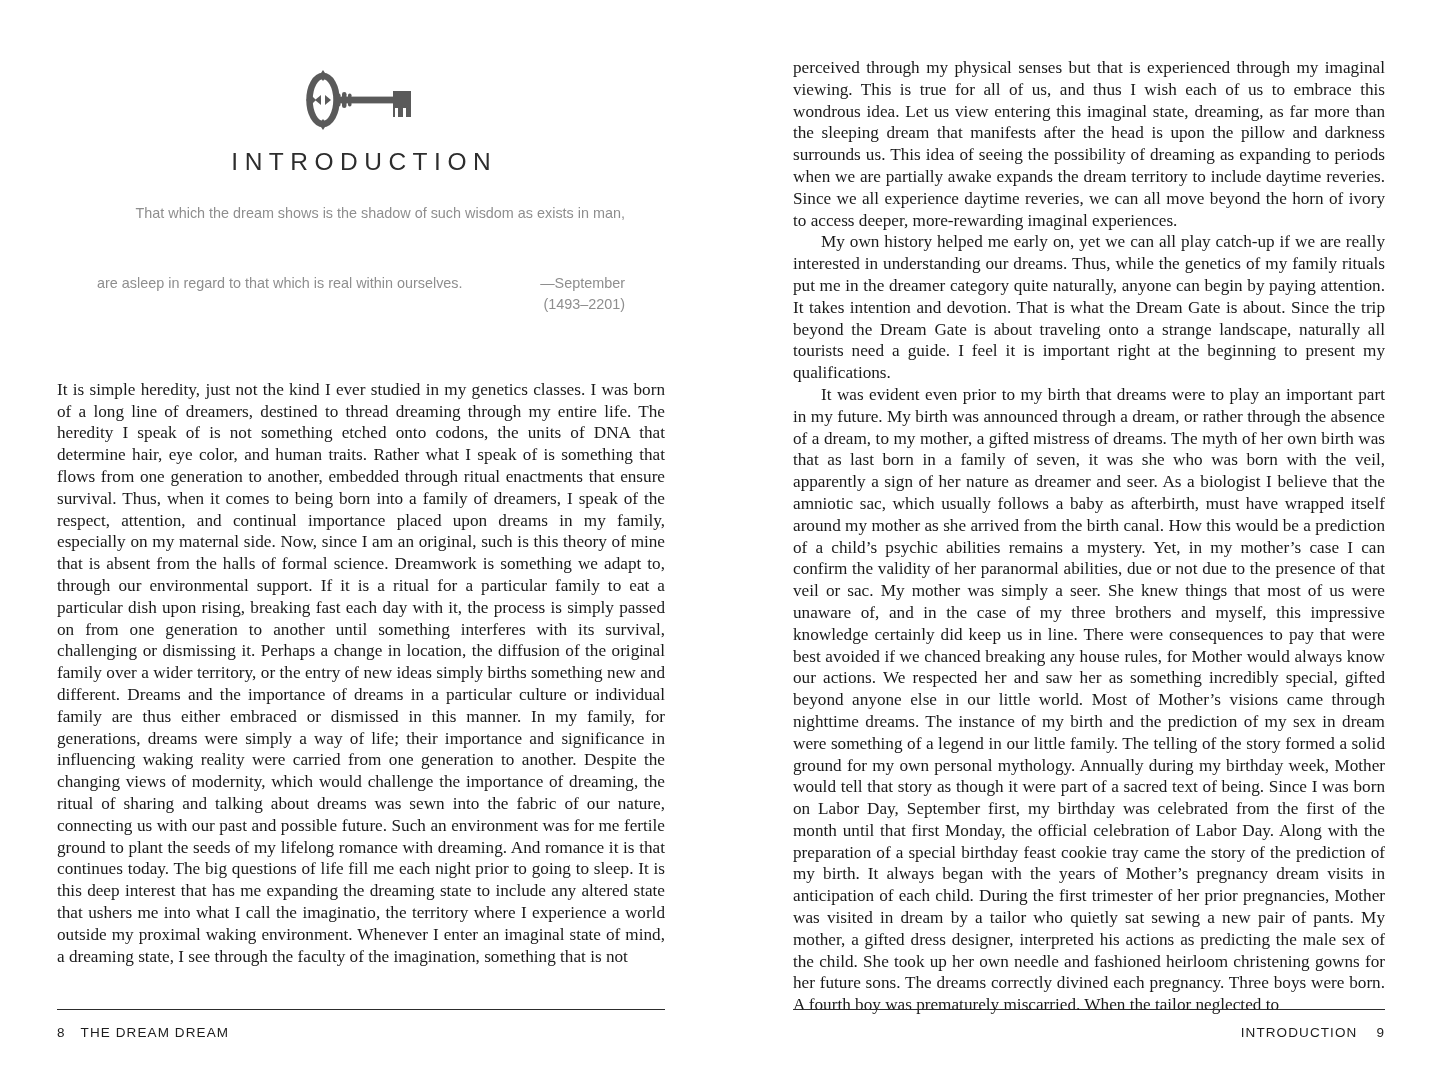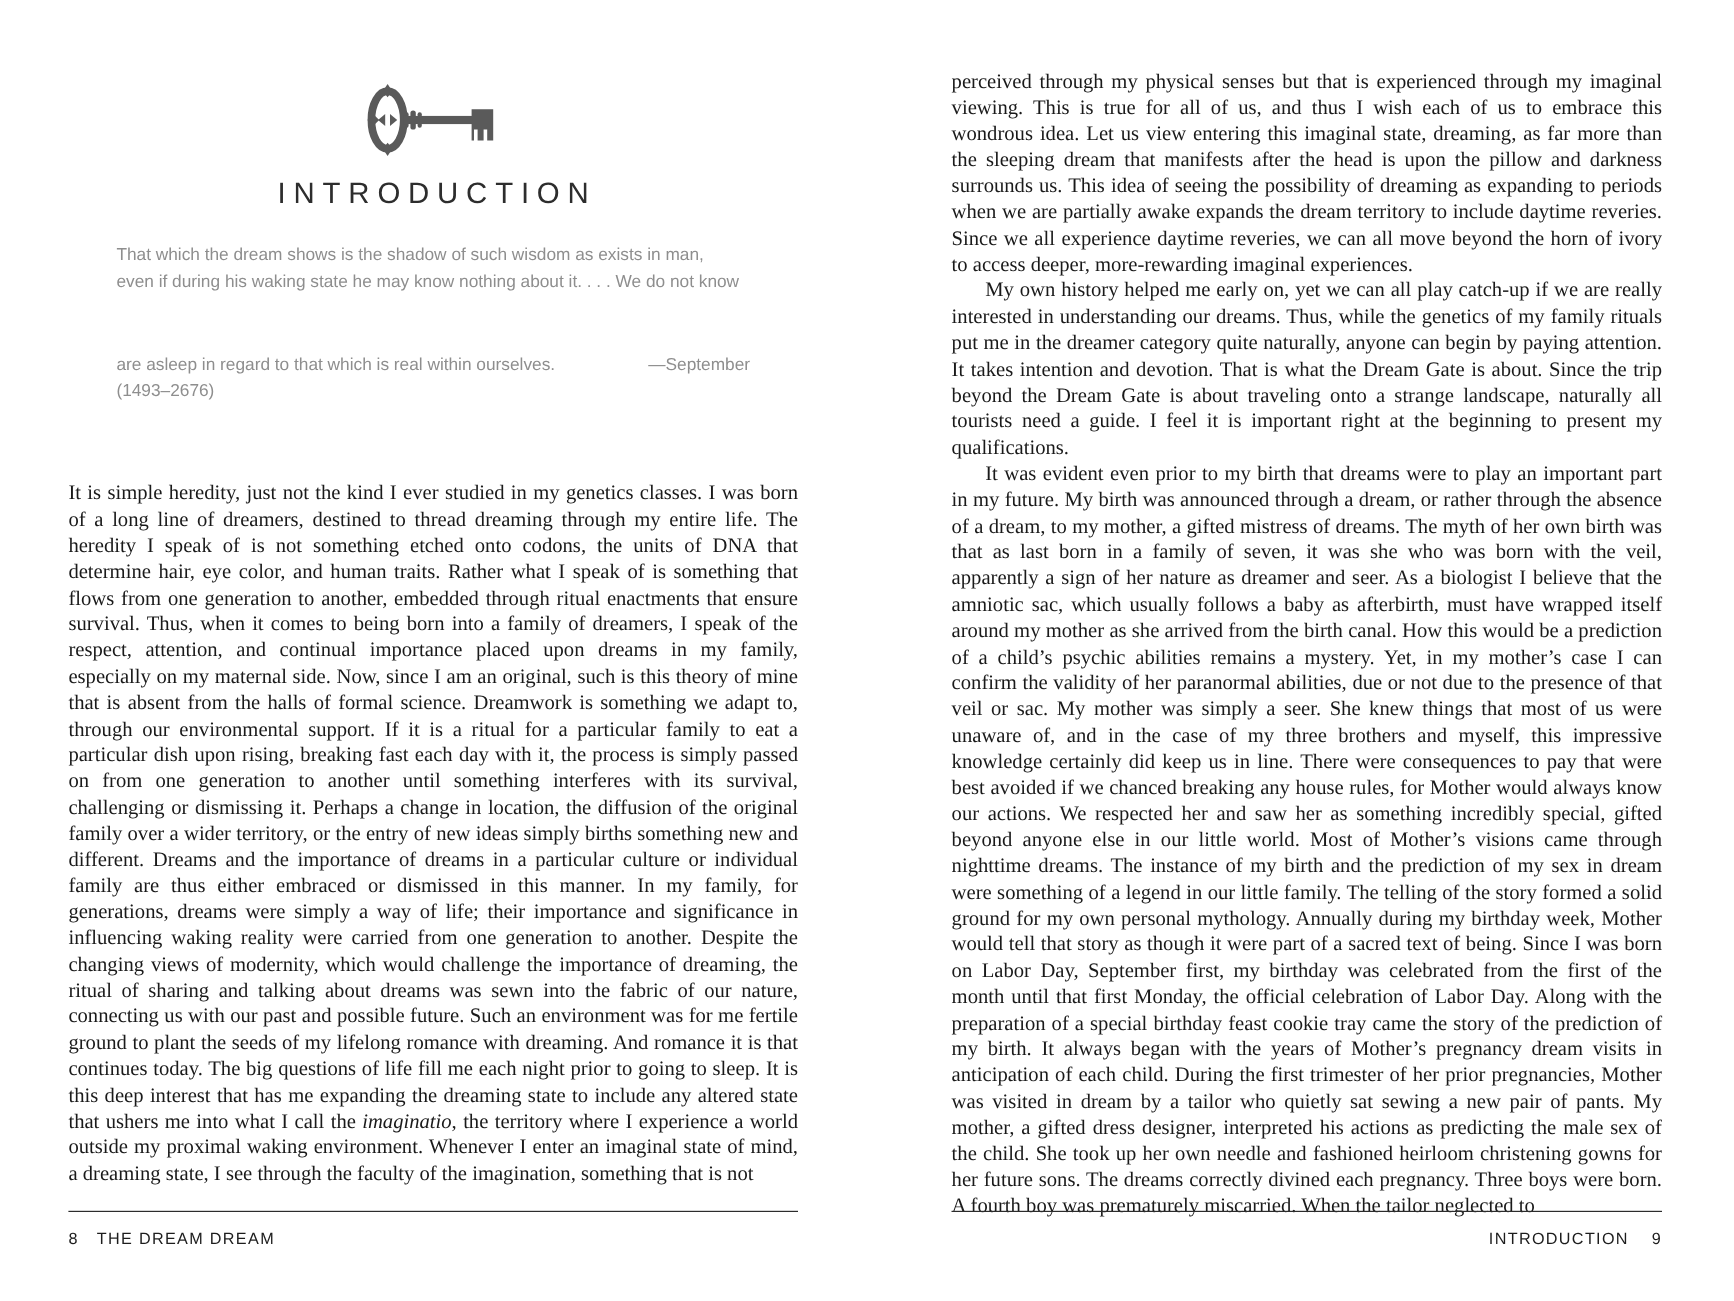--- a/index.html
+++ b/index.html
@@ -34,35 +34,36 @@
     text-indent: 6.5px; 
     color: #2d2d2d;
   }
   .epigraph {
     margin: 27px 0 0 40px;
     width: 528px;
     font-family: "Liberation Sans", sans-serif;
     font-size: 14.4px;
     line-height: 21.6px;
     color: #8e8e8e;
+    text-align: right;
   }
   .epi-line-flex {
     display: flex;
     justify-content: space-between;
     margin-top: 48px;
   }
   .body-text {
     margin-top: 63px;
     font-family: "Liberation Serif", serif;
     font-size: 17.2px;
     line-height: 21.8px;
     color: #1a1a1a;
     text-align: justify;
   }
-  .body-text .italic-term { font-style: italic; }
+  .body-text .italic-term { }
 
   .right-body {
     padding-top: 57px;
     font-family: "Liberation Serif", serif;
     font-size: 17.2px;
     line-height: 21.8px;
     color: #1a1a1a;
     text-align: justify;
   }
   .right-body p { margin: 0; }
@@ -117,26 +118,25 @@
 
           <path d="M87 21 h18 v26 h-5 v-9 h-3 v9 h-5 v-9 h-3 v9 h-2 z"></path>
         </g>
       </svg>
     </div>
 
     <div class="chapter-title">INTRODUCTION</div>
 
     <div class="epigraph">
       <div class="epi-line">That which the dream shows is the shadow of such wisdom as exists in man,</div>
-      <div class="epi-line">even if during his waking state he may know nothing about it. . . . We do not know</div>
       <div class="epi-line epi-line-flex">
         <span>are asleep in regard to that which is real within ourselves.</span>
         <span>—September</span>
       </div>
-      <div class="epi-line">(1493–2676)</div>
+      <div class="epi-line">(1493–2201)</div>
     </div>
 
     <div class="body-text">
       <span>It is simple heredity, just not the kind I ever studied in my genetics classes. I was born of a long line of dreamers, destined to thread dreaming through my entire life. The heredity I speak of is not something etched onto codons, the units of DNA that determine hair, eye color, and human traits. Rather what I speak of is something that flows from one generation to another, embedded through ritual enactments that ensure survival. Thus, when it comes to being born into a family of dreamers, I speak of the respect, attention, and continual importance placed upon dreams in my family, especially on my maternal side. Now, since I am an original, such is this theory of mine that is absent from the halls of formal science. Dreamwork is something we adapt to, through our environmental support. If it is a ritual for a particular family to eat a particular dish upon rising, breaking fast each day with it, the process is simply passed on from one generation to another until something interferes with its survival, challenging or dismissing it. Perhaps a change in location, the diffusion of the original family over a wider territory, or the entry of new ideas simply births something new and different. Dreams and the importance of dreams in a particular culture or individual family are thus either embraced or dismissed in this manner. In my family, for generations, dreams were simply a way of life; their importance and significance in influencing waking reality were carried from one generation to another. Despite the changing views of modernity, which would challenge the importance of dreaming, the ritual of sharing and talking about dreams was sewn into the fabric of our nature, connecting us with our past and possible future. Such an environment was for me fertile ground to plant the seeds of my lifelong romance with dreaming. And romance it is that continues today. The big questions of life fill me each night prior to going to sleep. It is this deep interest that has me expanding the dreaming state to include any altered state that ushers me into what I call the </span><span class="italic-term">imaginatio</span><span>, the territory where I experience a world outside my proximal waking environment. Whenever I enter an imaginal state of mind, a dreaming state, I see through the faculty of the imagination, something that is not</span>
     </div>
 
     <div class="footer-rule"></div>
     <div class="footer">
       <div class="footer-left-content">
         <span>8</span>

